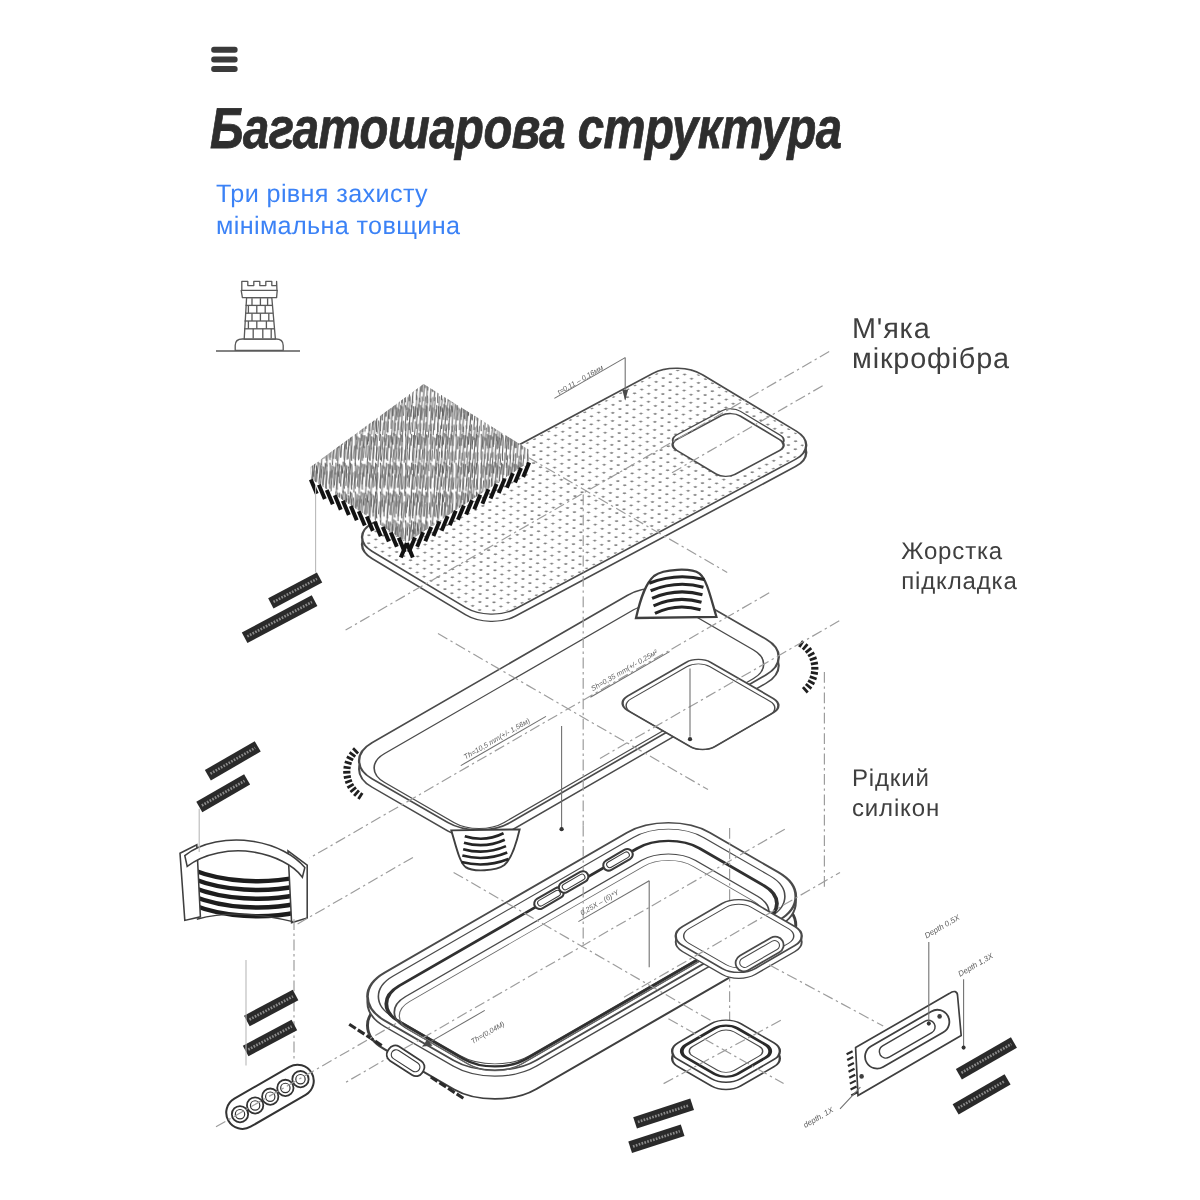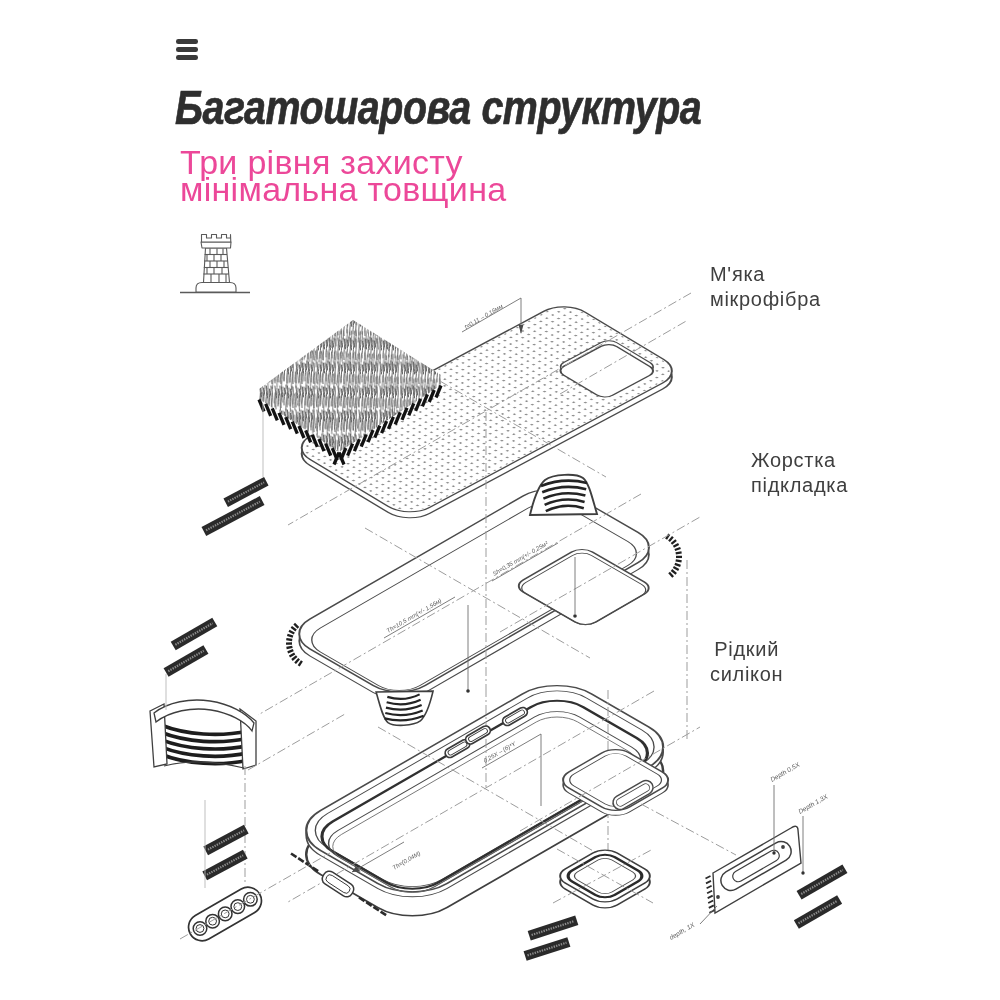--- a/index.html
+++ b/index.html
@@ -11,27 +11,27 @@
 <body>
 
 <div class="abs" style="left:176px;top:39px;width:22px;">
   <div style="height:4.6px;background:#3a3a3a;border-radius:2.3px;"></div>
   <div style="height:4.6px;background:#3a3a3a;border-radius:2.3px;margin-top:3.4px;"></div>
   <div style="height:4.6px;background:#3a3a3a;border-radius:2.3px;margin-top:3.4px;"></div>
 </div>
 
 <div class="abs" style="left:175px;top:80px;font-size:48px;font-weight:bold;font-style:italic;color:#2e2e2e;-webkit-text-stroke:0.7px #2e2e2e;white-space:nowrap;transform:scaleX(0.82);transform-origin:left top;letter-spacing:-0.5px;">Багатошарова структура</div>
 
-<div class="abs" style="left:180px;top:149px;font-size:34px;color:#ec4899;line-height:26.5px;letter-spacing:0.3px;">Три рівня захисту<br>мінімальна товщина</div>
-
-<div class="abs" style="left:710px;top:262px;font-size:20px;color:#3f3f3f;line-height:25px;letter-spacing:0.7px;">М'яка<br>мікрофібра</div>
+<div class="abs" style="left:180px;top:149px;font-size:21px;color:#3b82f6;line-height:26.5px;letter-spacing:0.3px;">Три рівня захисту<br>мінімальна товщина</div>
+
+<div class="abs" style="left:710px;top:262px;font-size:24px;color:#3f3f3f;line-height:25px;letter-spacing:0.7px;">М'яка<br>мікрофібра</div>
 
 <div class="abs" style="left:751px;top:448px;font-size:20px;color:#3f3f3f;line-height:25px;letter-spacing:0.7px;">Жорстка<br>підкладка</div>
 
-<div class="abs" style="left:710px;top:637px;font-size:20px;color:#3f3f3f;line-height:25px;letter-spacing:0.7px;text-align:center;">Рідкий<br>силікон</div>
+<div class="abs" style="left:710px;top:637px;font-size:20px;color:#3f3f3f;line-height:25px;letter-spacing:0.7px;">Рідкий<br>силікон</div>
 <svg width="1000" height="1000" viewBox="0 0 1000 1000" style="position:absolute;left:0;top:0">
 
 <defs>
 <pattern id="dots" width="6.8" height="6.8" patternUnits="userSpaceOnUse">
   <circle cx="2" cy="2" r="1.1" fill="#7e7e7e"></circle>
 </pattern>
 <pattern id="fur" width="21" height="24" patternUnits="userSpaceOnUse">
   <g stroke="#616161" stroke-width="0.95" fill="none" stroke-linecap="round">
     <path d="M2,23 C1,16 3.5,9 2,2"></path>
     <path d="M5,22 C4.5,17 6.5,12 5.5,5"></path>

